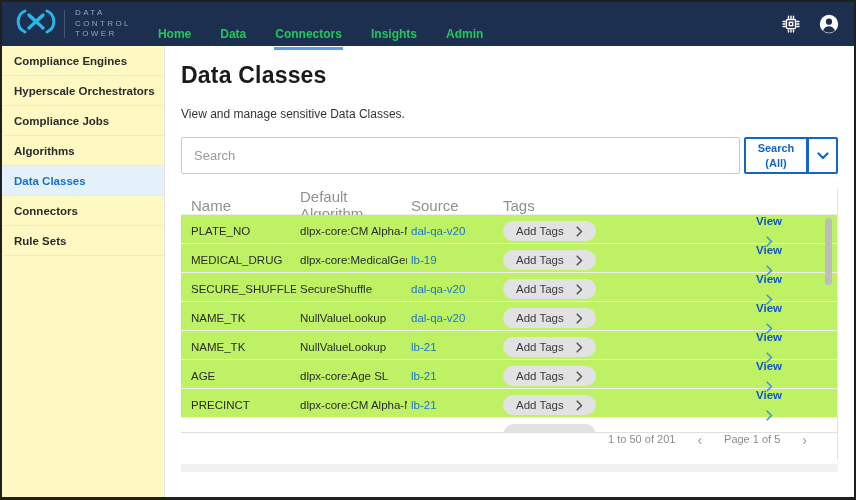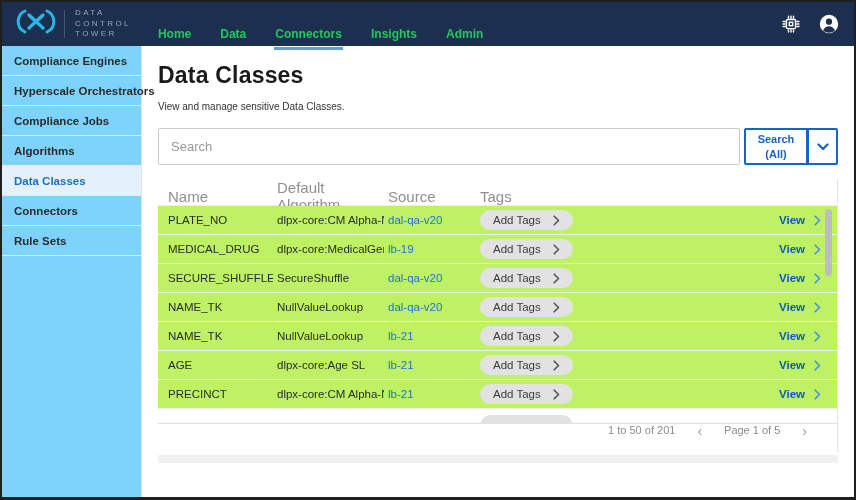--- a/index.html
+++ b/index.html
@@ -23,32 +23,32 @@
   .nav-item {
     color:#22c55e; font-size:12px; font-weight:700; cursor:pointer; padding:6px 1px;
     border-bottom:3px solid transparent; margin-bottom:-3px;margin-top:20px;
   }
   .nav-item.active { border-bottom-color:#5c9ce6; }
   .topbar-right { margin-left:auto; display:flex; align-items:center; gap:16px; }
   .top-icon { width:22px; height:22px; display:flex; align-items:center; justify-content:center; cursor:pointer; }
 
   
   .layout { display:flex; height:453px; }
-  .sidebar { width:140px; border-right:1px solid #e3e3e3; background:#7dd3fc; flex:0 0 auto; }
+  .sidebar { width:163px; border-right:1px solid #e3e3e3; background:#fef9c3; flex:0 0 auto; }
   .side-item {
     height:30px; display:flex; align-items:center; padding-left:12px;
     font-size:11.5px; font-weight:700; color:#2b2b2b;
     border-bottom:1px solid #e8e8e8; cursor:pointer; white-space:nowrap;
   }
   .side-item.active { background:#e4f0fa; color:#1870c9; }
 
   
   .main { flex:1; padding:12px 16px 0 16px; overflow:hidden; }
   .page-title { font-size:23px; font-weight:700; color:#1a1a1a; margin-top:4px; letter-spacing:0.2px; }
-  .page-sub { font-size:10px; color:#333; margin-top:12px; }
+  .page-sub { font-size:12px; color:#333; margin-top:18px; }
 
   .search-row { display:flex; align-items:stretch; margin-top:16px; height:37px; }
   .search-input {
     flex:1; border:1px solid #c9c9c9; border-radius:2px; padding:0 12px; font-size:13px;
     color:#333; outline:none; font-family:"Liberation Sans", sans-serif;
   }
   .search-input::placeholder { color:#9a9a9a; }
   .search-btn-group { display:flex; margin-left:4px; }
   .search-btn {
     width:64px; border:2px solid #1565c6; background:#fff; color:#1565c6;
@@ -71,21 +71,21 @@
   .rows-region { height:217px; overflow:hidden; position:relative; }
   .row { height:29px; border-bottom:1px solid #efefef; background:#bef264; }
   .cell { font-size:11.5px; color:#2b2b2b; white-space:nowrap; overflow:hidden; }
   .src-link { font-size:11.5px; color:#1a73d4; text-decoration:none; cursor:pointer; }
   .pill {
     display:inline-flex; align-items:center; gap:12px; background:#e2e2e2; border:none;
     border-radius:12px; padding:4px 13px; font-size:11.5px; color:#3c3c3c; cursor:pointer;
     font-family:"Liberation Sans", sans-serif;
     text-align:right;
   }
-  .view-cell { display:flex; justify-content:flex-end; align-items:center; gap:9px; }
+  .view-cell { display:flex; justify-content:flex-end; align-items:center; gap:9px;flex-direction:column; }
   .view-link { font-size:11.5px; font-weight:700; color:#1155c9; text-decoration:none; cursor:pointer; }
   .partial-row { height:20px; display:grid; grid-template-columns:105px 107px 88px 1fr 104px; padding-left:10px; column-gap:4px; align-items:start; padding-top:6px; }
   .pill-sliver { width:93px; height:22px; background:#e2e2e2; border-radius:12px; grid-column:4; }
   .vscroll-thumb { position:absolute; top:3px; right:5px; width:7px; height:67px; background:#bdbdbd; border-radius:4px; }
 
   .table-footer {
     border-top:1px solid #e0e0e0; height:29px; display:flex; align-items:flex-start;
     justify-content:flex-end; gap:20px; padding-right:28px; color:#8c8c8c; font-size:11px;
   }
   .pg-chevron { color:#9b9b9b; font-size:14px; cursor:pointer; line-height:1; padding:0 2px; }

